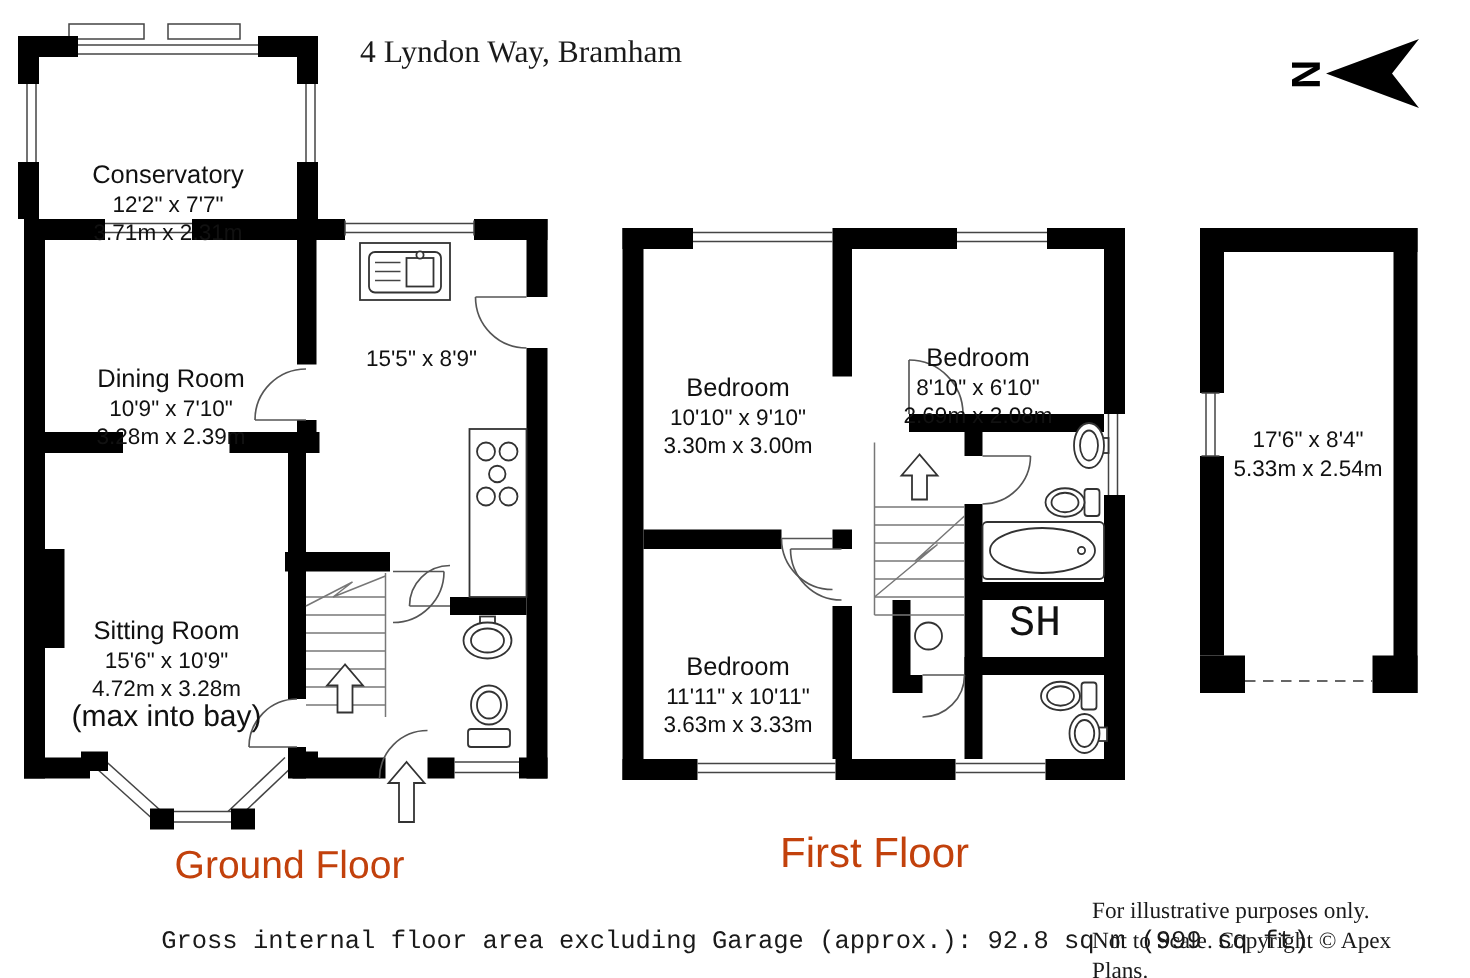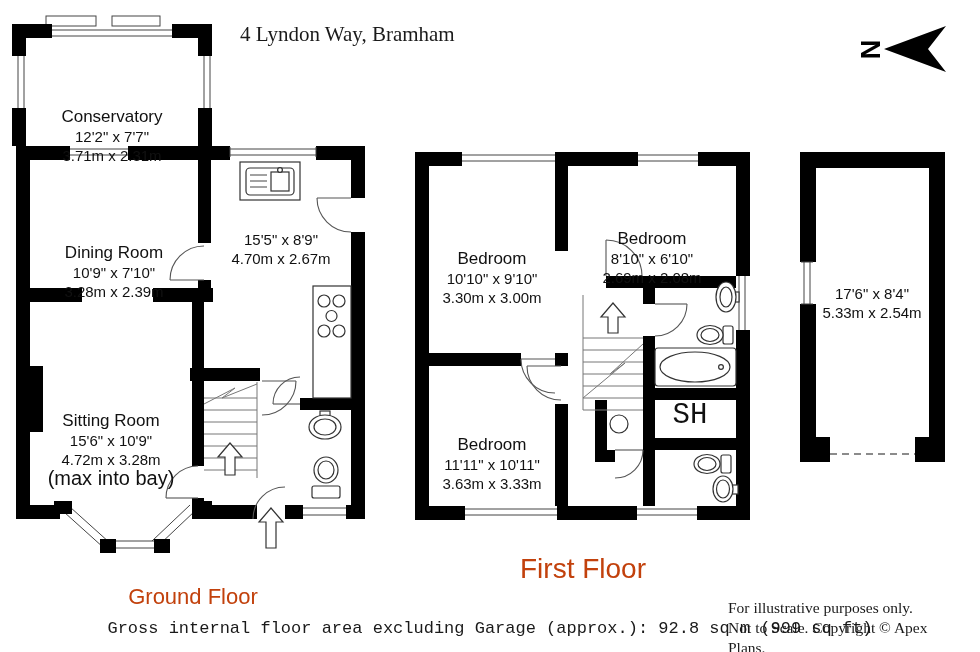--- a/index.html
+++ b/index.html
@@ -288,31 +288,30 @@
 </div>
 
 <div class="room-label" style="left:34px;top:198px;width:160px;">
   <div class="room-name">Dining Room</div>
   <div class="room-dims">10'9" x 7'10"</div>
   <div class="room-dims">3.28m x 2.39m</div>
 </div>
 
 <div class="room-label" style="left:211px;top:230px;width:140px;">
   <div class="room-dims">15'5" x 8'9"</div>
-  <div class="room-dims">4.70m x 2.67m</div>
 </div>
 
 <div class="room-label" style="left:31px;top:366px;width:160px;">
   <div class="room-name">Sitting Room</div>
   <div class="room-dims">15'6" x 10'9"</div>
   <div class="room-dims">4.72m x 3.28m</div>
   <div class="room-note">(max into bay)</div>
 </div>
 
-<div class="floor-title" style="left:93px;top:584px;width:200px;font-size:22px;">Ground Floor</div>
+<div class="floor-title" style="left:93px;top:561px;width:200px;font-size:26px;">Ground Floor</div>
 
 <div class="room-label" style="left:412px;top:204px;width:160px;">
   <div class="room-name">Bedroom</div>
   <div class="room-dims">10'10" x 9'10"</div>
   <div class="room-dims">3.30m x 3.00m</div>
 </div>
 
 <div class="room-label" style="left:572px;top:184px;width:160px;">
   <div class="room-name">Bedroom</div>
   <div class="room-dims">8'10" x 6'10"</div>

